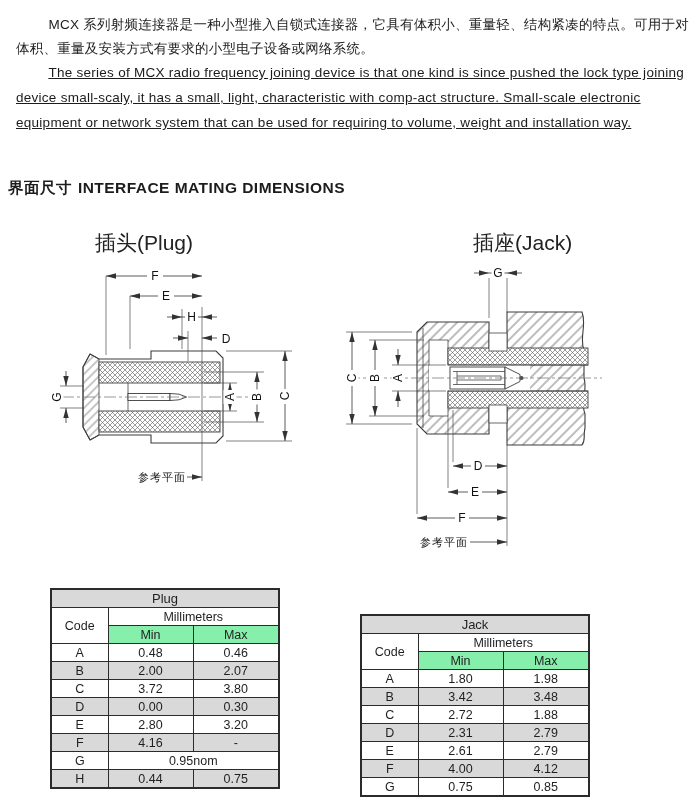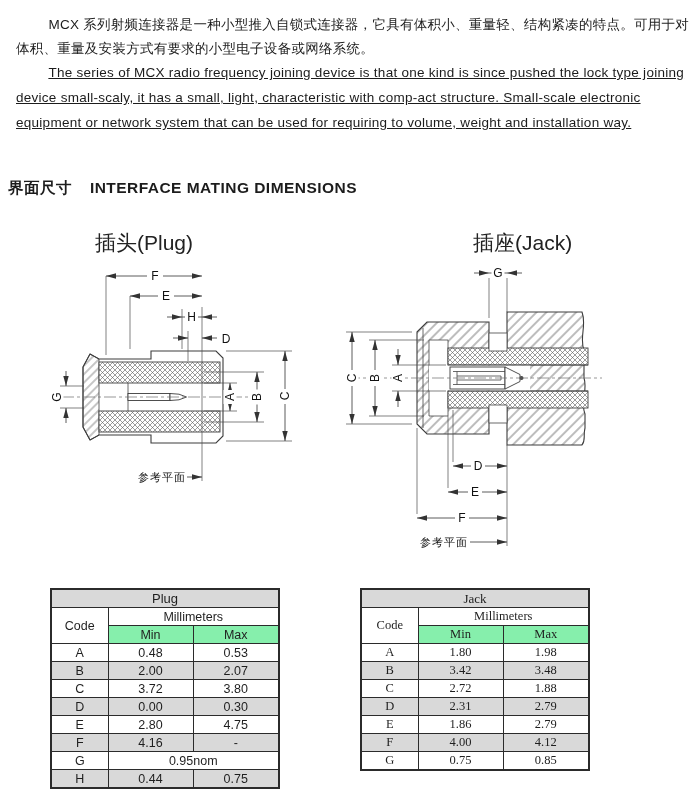--- a/index.html
+++ b/index.html
@@ -4,39 +4,39 @@
 <style>
   html,body{margin:0;padding:0;background:#fff;}
   .page{position:relative;width:700px;height:804px;background:#ffffff;overflow:hidden;
         font-family:"Liberation Sans","DejaVu Sans",sans-serif;color:#1c1c1c;}
   .para{position:absolute;left:8px;width:686px;margin:8px;font-size:13.5px;
         line-height:24px;text-indent:2.4em;letter-spacing:.02em;}
   .para-cn{top:5px;}
   .para-en{top:52px;line-height:25px;text-decoration:underline;}
   .section-heading{position:absolute;left:8px;top:178px;margin:0;font-size:15.5px;
         font-weight:bold;letter-spacing:.03em;}
-  .section-heading .cn{margin-right:18px;}
+  .section-heading .cn{margin-right:6px;}
   .diagram-title{position:absolute;font-size:21px;color:#222;}
   .plug-title{left:95px;top:229px;}
   .jack-title{left:425px;top:229px;margin-left:48px;}
   svg.drawing{position:absolute;}
   .plug-svg{left:20px;top:250px;}
   .jack-svg{left:340px;top:250px;}
   svg .outline{fill:none;stroke:#3c3c3c;stroke-width:1.1;}
   svg .thin{fill:none;stroke:#444;stroke-width:0.8;}
   svg .ext{fill:none;stroke:#4a4a4a;stroke-width:0.7;}
   svg .dim{fill:none;stroke:#333;stroke-width:0.8;}
   svg .cl{fill:none;stroke:#6a6a6a;stroke-width:0.7;stroke-dasharray:12 3 3 3;}
   svg text{font-family:"Liberation Sans","DejaVu Sans",sans-serif;font-size:12px;fill:#111;}
   svg text.small{font-size:11px;letter-spacing:1px;}
   
   table.dim-table{position:absolute;border-collapse:collapse;table-layout:fixed;
         width:228px;border:2px solid #2b2b2b;background:#fff;}
   .plug-table{left:50px;top:588px;}
-  .jack-table{left:360px;top:588px;font-family:Liberation Serif, serif;}
+  .jack-table{left:360px;top:614px;}
   .dim-table th,.dim-table td{border:1px solid #2b2b2b;text-align:center;vertical-align:middle;
         font-size:12.5px;font-weight:normal;height:17px;padding:0 2px;color:#1f1f1f;}
   .dim-table .row-title th{background:#d9d9d9;font-size:13px;}
   .dim-table .row-minmax th{background:#86efac;}
   .dim-table tbody tr:nth-child(even) td{background:#d9d9d9;}
 </style>
 </head>
 <body>
 
 <div class="page">
@@ -241,41 +241,41 @@
       </tr>
       <tr class="row-minmax">
         <th>Min</th>
         <th>Max</th>
       </tr>
     </thead>
     <tbody>
         <tr>
           <td>A</td>
           <td>0.48</td>
-          <td>0.53</td>
+          <td>0.46</td>
         </tr>
         <tr>
           <td>B</td>
           <td>2.00</td>
           <td>2.07</td>
         </tr>
         <tr>
           <td>C</td>
           <td>3.72</td>
           <td>3.80</td>
         </tr>
         <tr>
           <td>D</td>
           <td>0.00</td>
           <td>0.30</td>
         </tr>
         <tr>
           <td>E</td>
           <td>2.80</td>
-          <td>4.75</td>
+          <td>3.20</td>
         </tr>
         <tr>
           <td>F</td>
           <td>4.16</td>
           <td>-</td>
         </tr>
         <tr>
           <td>G</td>
           <td colspan="2">0.95nom</td>
         </tr>
@@ -322,21 +322,21 @@
           <td>2.72</td>
           <td>1.88</td>
         </tr>
         <tr>
           <td>D</td>
           <td>2.31</td>
           <td>2.79</td>
         </tr>
         <tr>
           <td>E</td>
-          <td>1.86</td>
+          <td>2.61</td>
           <td>2.79</td>
         </tr>
         <tr>
           <td>F</td>
           <td>4.00</td>
           <td>4.12</td>
         </tr>
         <tr>
           <td>G</td>
           <td>0.75</td>

